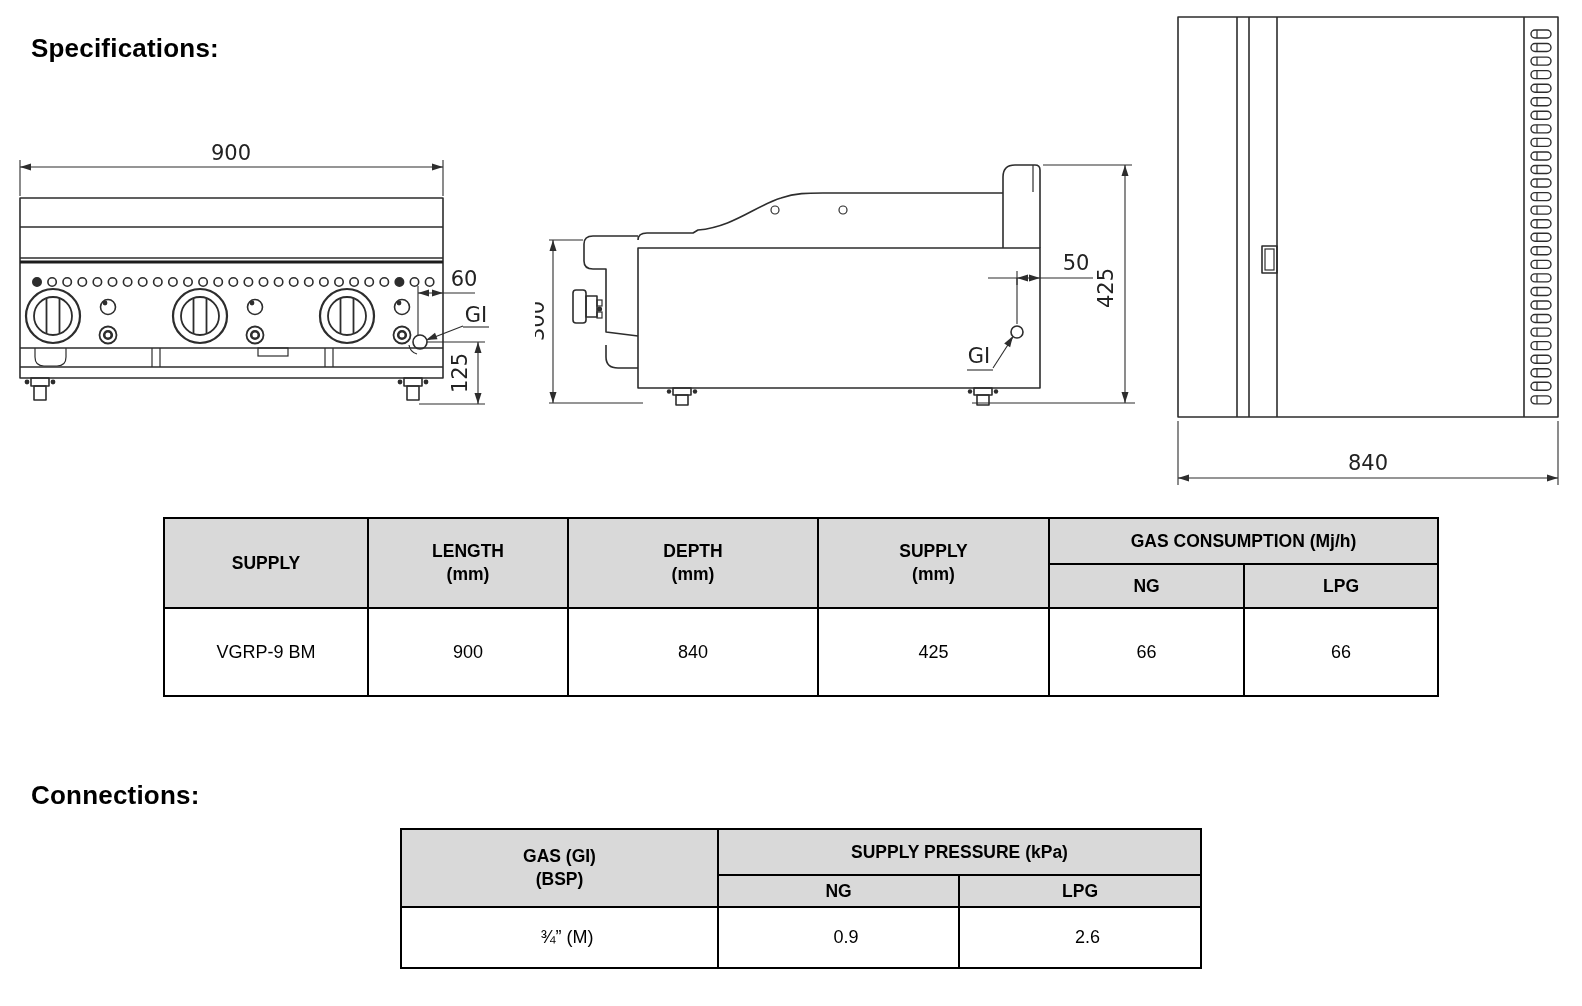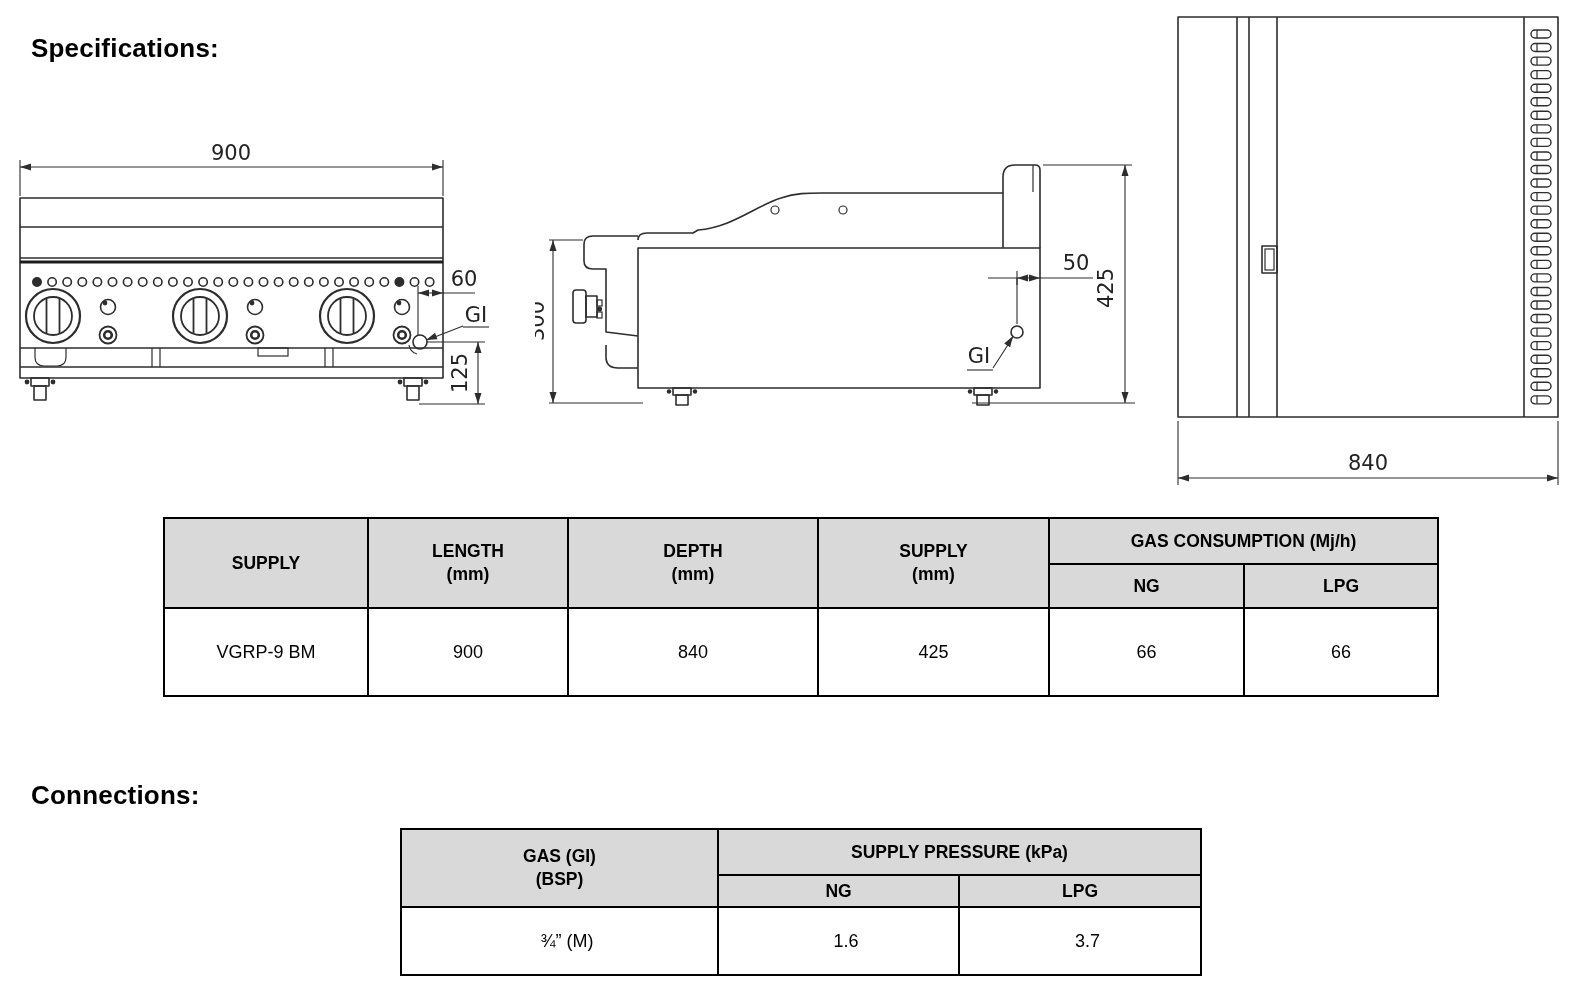--- a/index.html
+++ b/index.html
@@ -42,21 +42,21 @@
   td { font-size:18px; font-weight:normal; }
 
   #specifications-table { left:163px; top:517px; width:1274px; }
   #specifications-table thead tr.group-row  th { height:46px; }
   #specifications-table thead tr.sub-row    th { height:44px; }
   #specifications-table tbody tr td { height:88px; }
 
   #connections-table { left:400px; top:828px; width:800px; }
   #connections-table thead tr.group-row th { height:46px; }
   #connections-table thead tr.sub-row   th { height:32px; }
-  #connections-table tbody tr td { height:68px;padding-left:15px; }
+  #connections-table tbody tr td { height:61px;padding-left:15px; }
 
   .two-line div { line-height:1.3; }
 </style>
 </head>
 <body>
 
 <div class="heading" id="specifications-heading">Specifications:</div>
 
 <svg class="drawing" id="front-view-svg" width="500" height="275" viewBox="0 0 500 275">
 
@@ -404,17 +404,17 @@
       <th colspan="2">SUPPLY PRESSURE (kPa)</th>
     </tr>
     <tr class="sub-row">
       <th>NG</th>
       <th>LPG</th>
     </tr>
   </thead>
   <tbody>
     <tr>
       <td>¾” (M)</td>
-      <td>1.6</td>
-      <td>3.7</td>
+      <td>0.9</td>
+      <td>2.6</td>
     </tr>
   </tbody>
 </table>
 
 </body></html>

